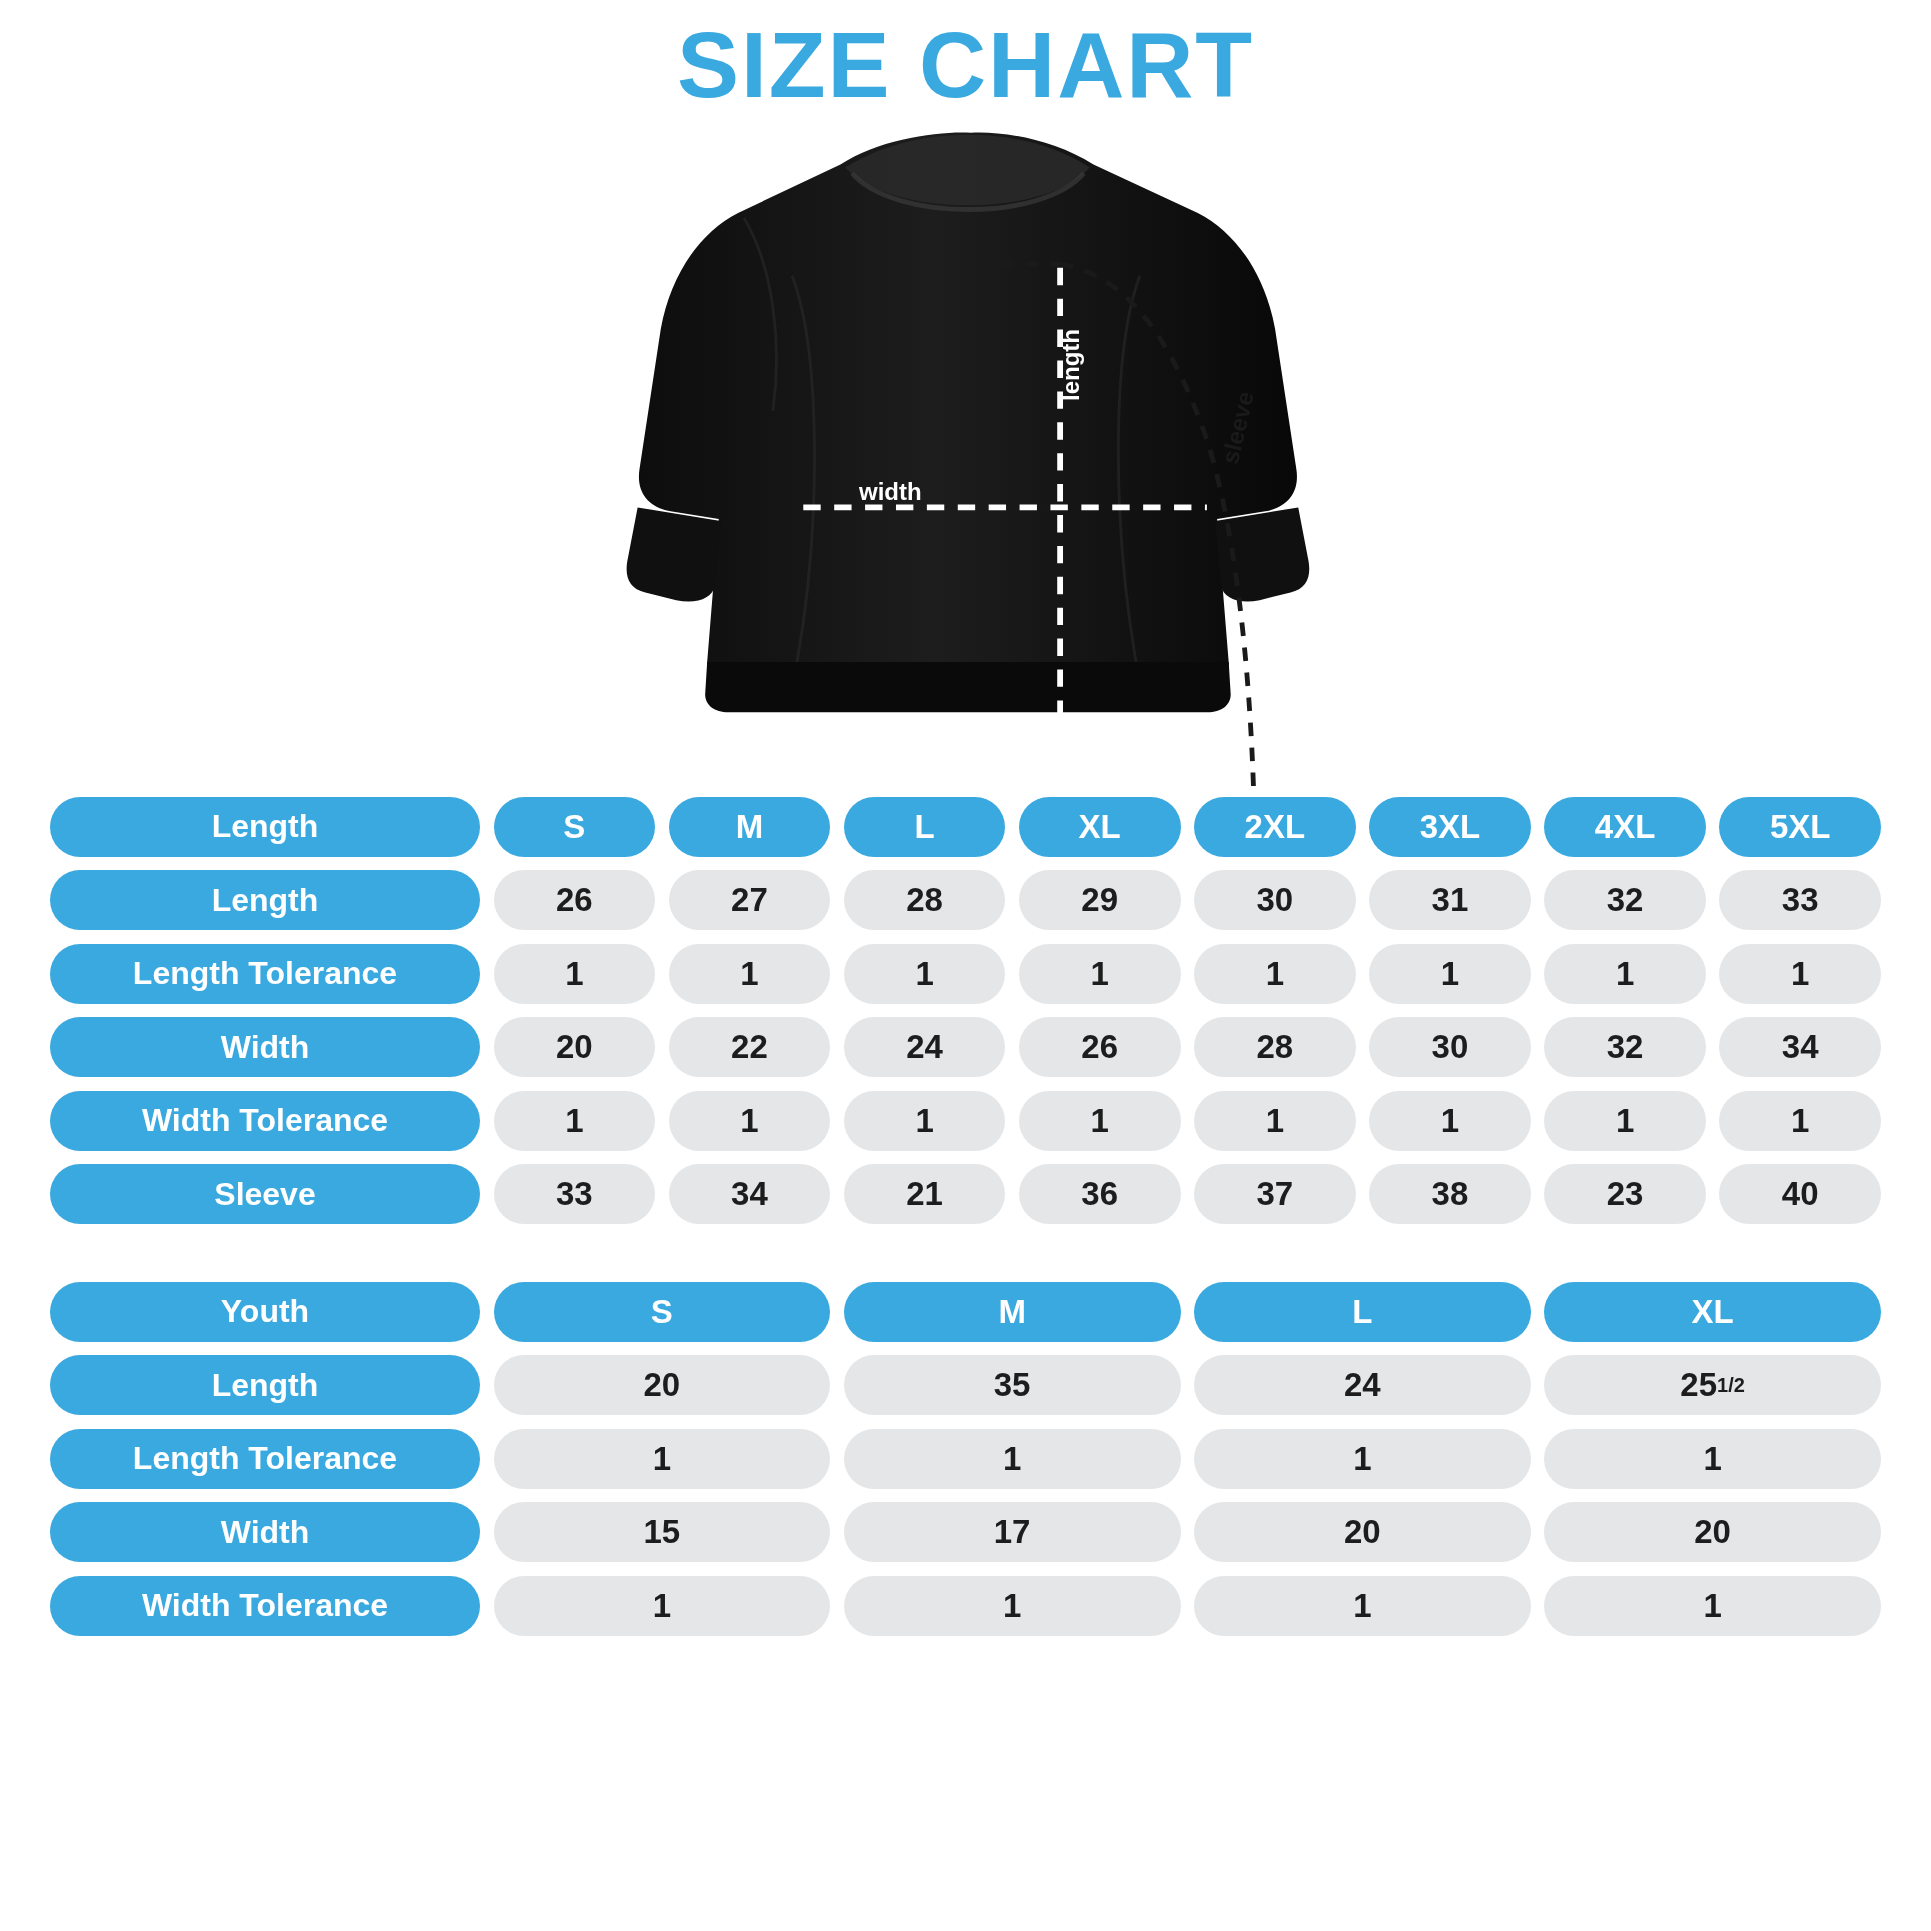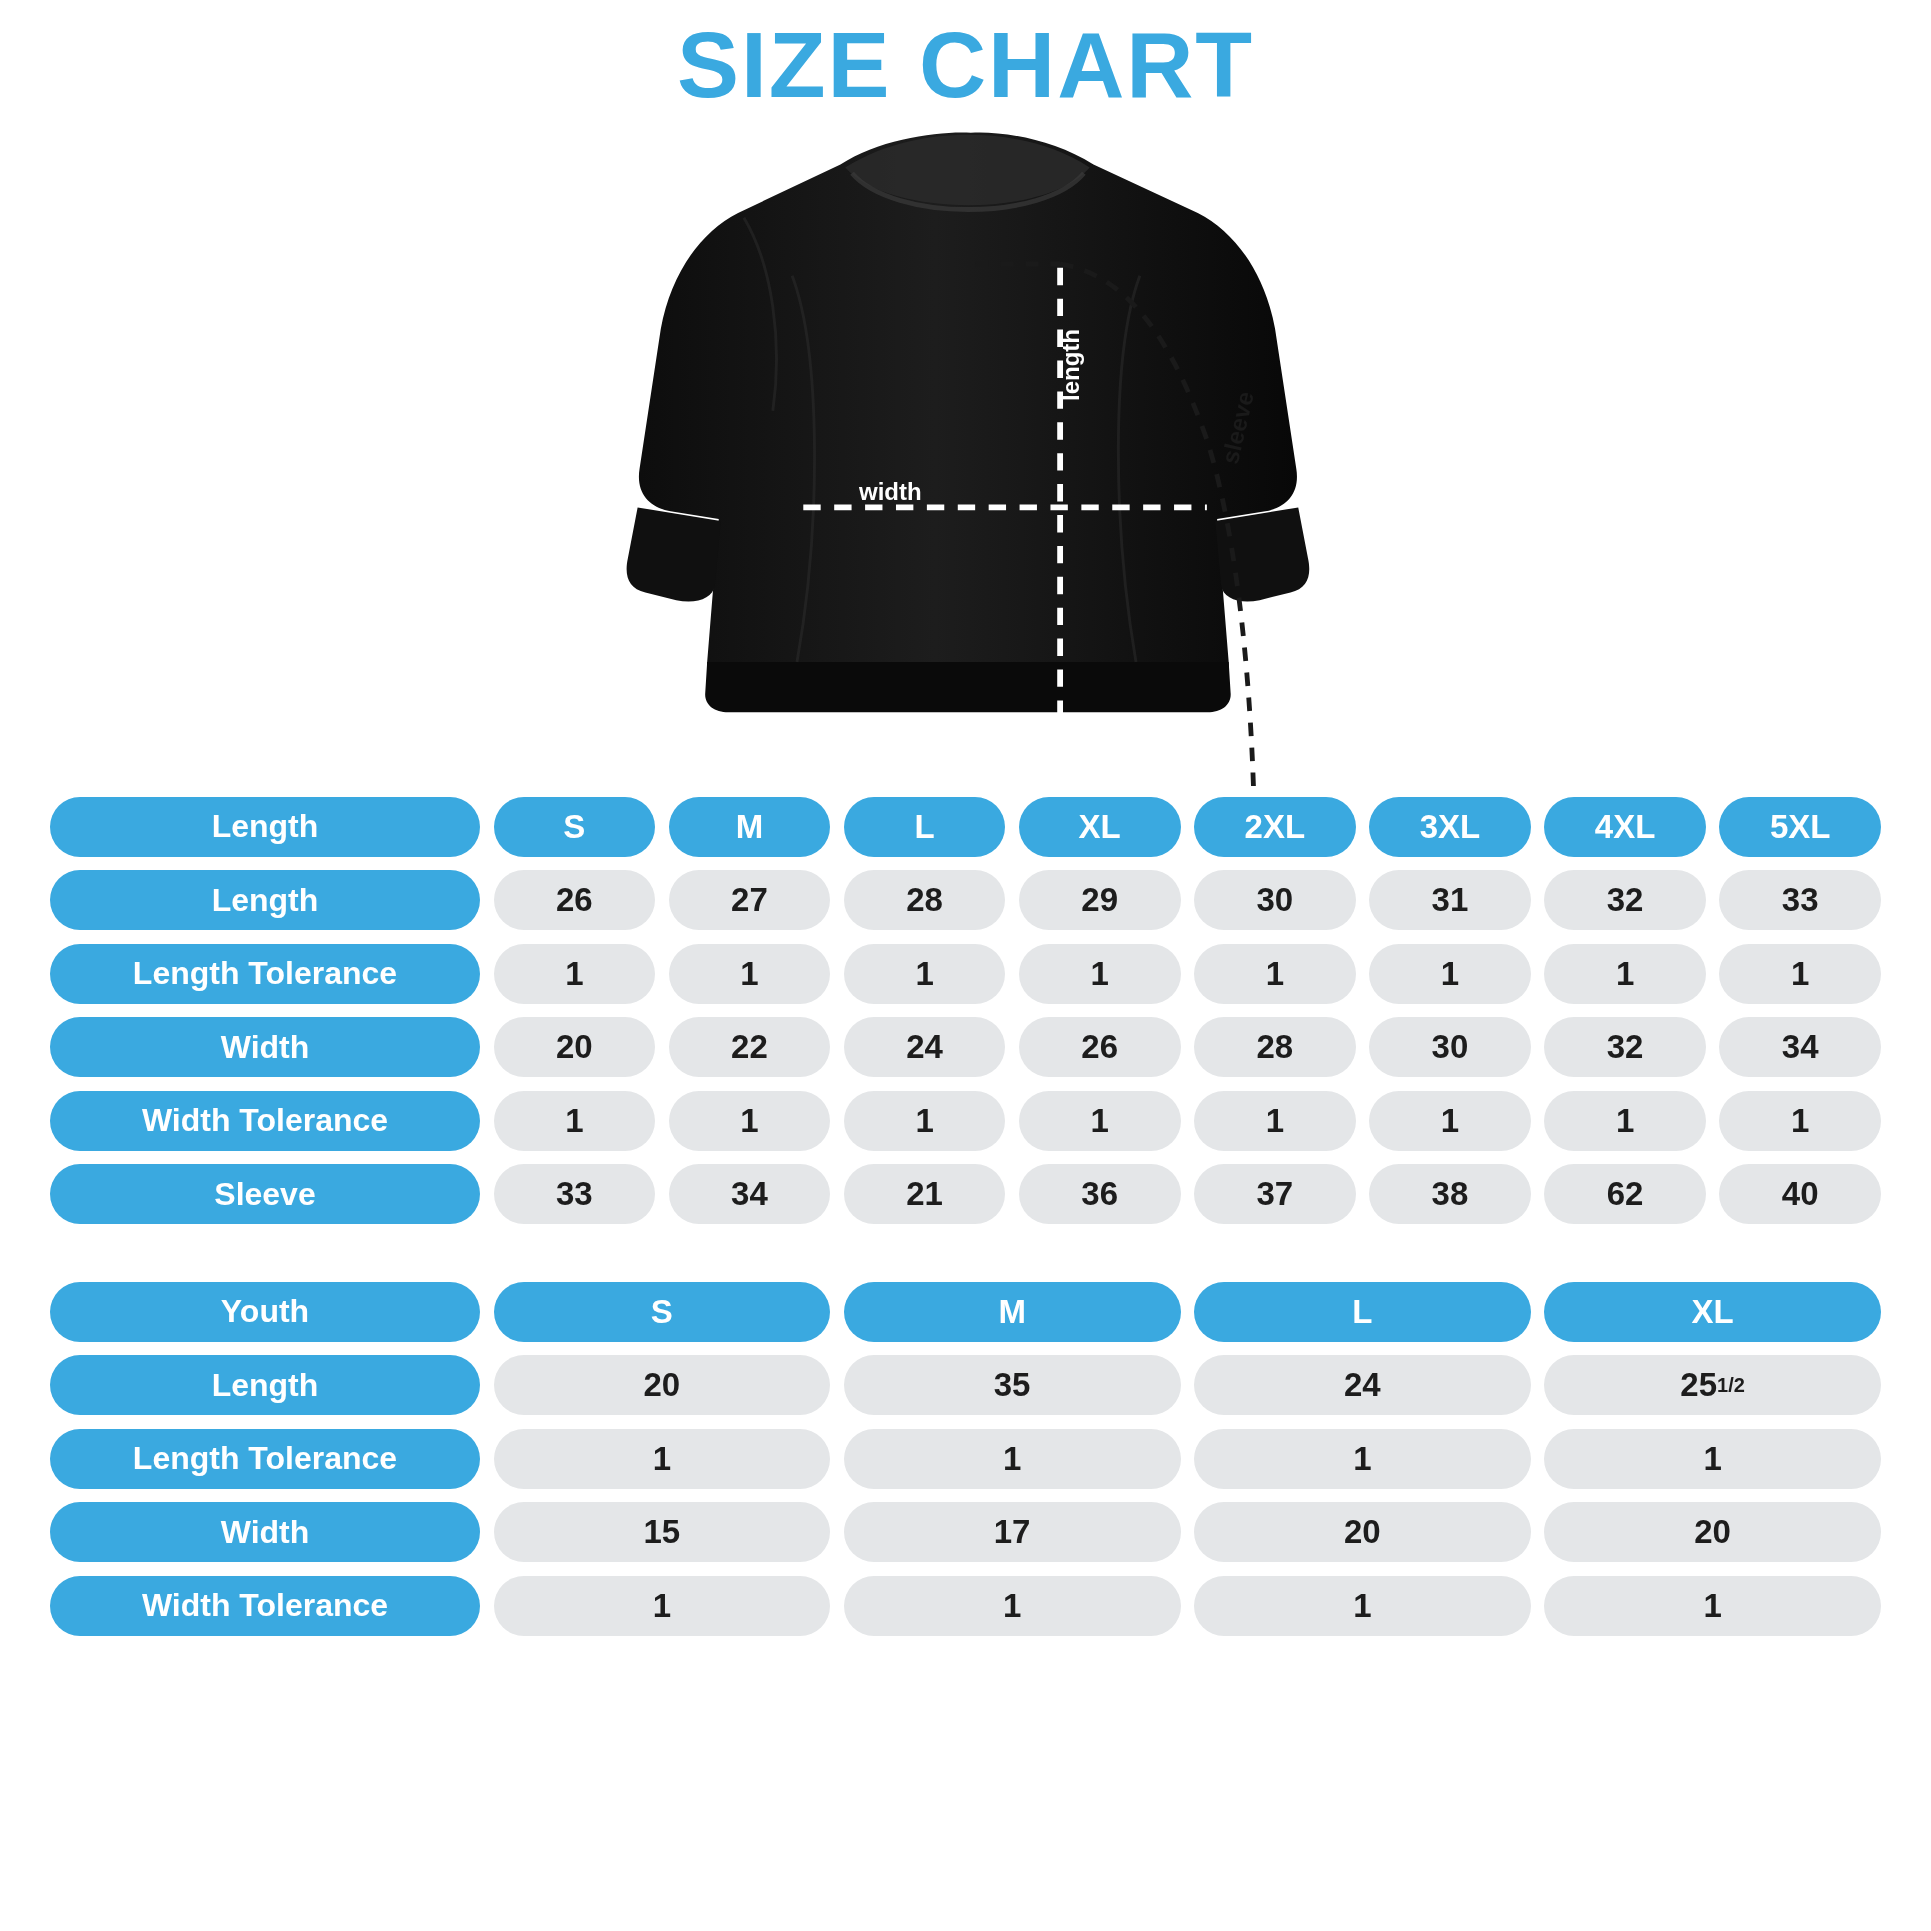--- a/index.html
+++ b/index.html
@@ -252,21 +252,21 @@
 
     <div class="trow">
       <div class="rowhead">Sleeve</div>
       <div class="cells">
         <div class="cell">33</div>
         <div class="cell">34</div>
         <div class="cell">21</div>
         <div class="cell">36</div>
         <div class="cell">37</div>
         <div class="cell">38</div>
-        <div class="cell">62</div>
+        <div class="cell">23</div>
         <div class="cell">40</div>
       </div>
     </div>
 
   </div>
 
   <div class="spacer"></div>
 
   <div class="table-block">
 

